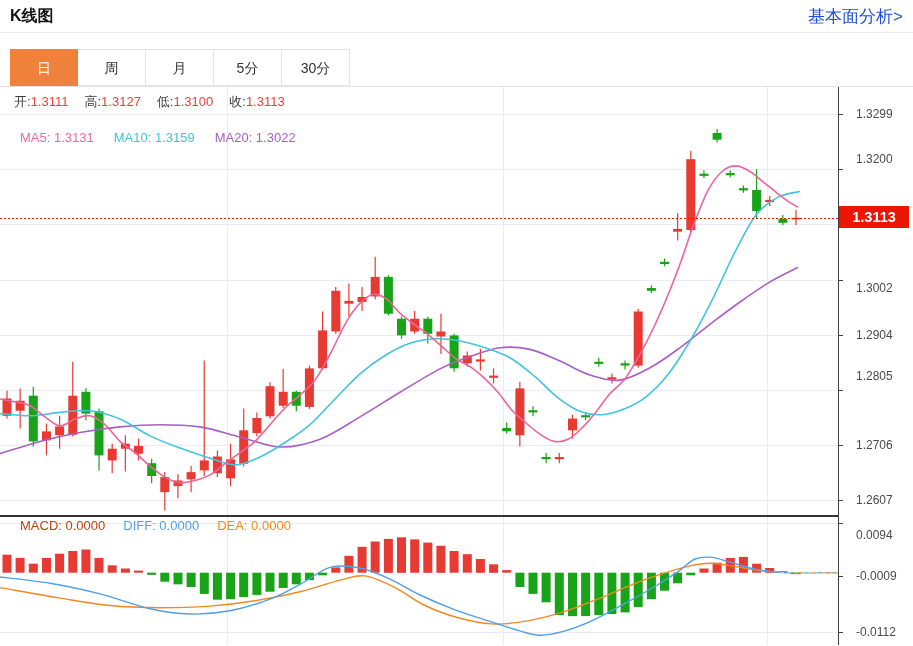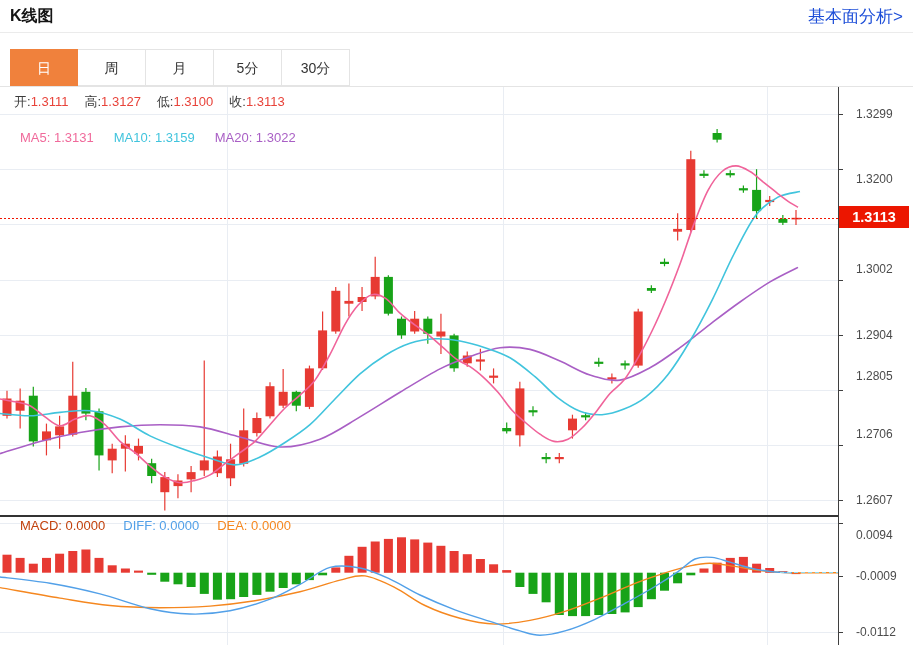--- a/index.html
+++ b/index.html
@@ -385,25 +385,25 @@
       <line x1="838" y1="413" x2="843" y2="413" stroke="#3f3f3f" stroke-width="1" shape-rendering="crispEdges"></line>
       <line x1="838" y1="436" x2="843" y2="436" stroke="#3f3f3f" stroke-width="1" shape-rendering="crispEdges"></line>
       <line x1="838" y1="489" x2="843" y2="489" stroke="#3f3f3f" stroke-width="1" shape-rendering="crispEdges"></line>
       <line x1="838" y1="545" x2="843" y2="545" stroke="#3f3f3f" stroke-width="1" shape-rendering="crispEdges"></line>
     </svg>
   <div class="legend legend-ohlc"><span class="lab">开:</span><span class="val">1.3111</span><span class="lab">高:</span><span class="val">1.3127</span><span class="lab">低:</span><span class="val">1.3100</span><span class="lab">收:</span><span class="val">1.3113</span></div>
   <div class="legend legend-ma"><span style="color: rgb(240, 106, 155);">MA5: 1.3131</span><span style="color: rgb(65, 196, 221);">MA10: 1.3159</span><span style="color: rgb(169, 95, 197);">MA20: 1.3022</span></div>
   <div class="legend legend-macd"><span style="color: #c2410c;">MACD: 0.0000</span><span style="color: rgb(82, 160, 232); margin-top: 12px;">DIFF: 0.0000</span><span style="color: rgb(245, 135, 31); text-align: right;">DEA: 0.0000</span></div>
   <div id="axis-labels">
       <div class="axlabel" style="top: 27px;">1.3299</div>
-      <div class="axlabel" style="top: 92px;">1.3200</div>
+      <div class="axlabel" style="top: 72px;">1.3200</div>
       <div class="axlabel" style="top: 137px;">1.3101</div>
-      <div class="axlabel" style="top: 182px; text-align: center;">1.3002</div>
+      <div class="axlabel" style="top: 201px; text-align: center;">1.3002</div>
       <div class="axlabel" style="top: 248px;">1.2904</div>
       <div class="axlabel" style="top: 289px;">1.2805</div>
-      <div class="axlabel" style="top: 347px;">1.2706</div>
+      <div class="axlabel" style="top: 358px;">1.2706</div>
       <div class="axlabel" style="top: 413px;">1.2607</div>
       <div class="axlabel" style="top: 448px;">0.0094</div>
       <div class="axlabel" style="top: 489px;">-0.0009</div>
       <div class="axlabel" style="top: 545px;">-0.0112</div>
     </div>
   <div class="pricetag" style="background: rgb(236, 22, 0);">1.3113</div>
 </div>
 
 </body></html>

